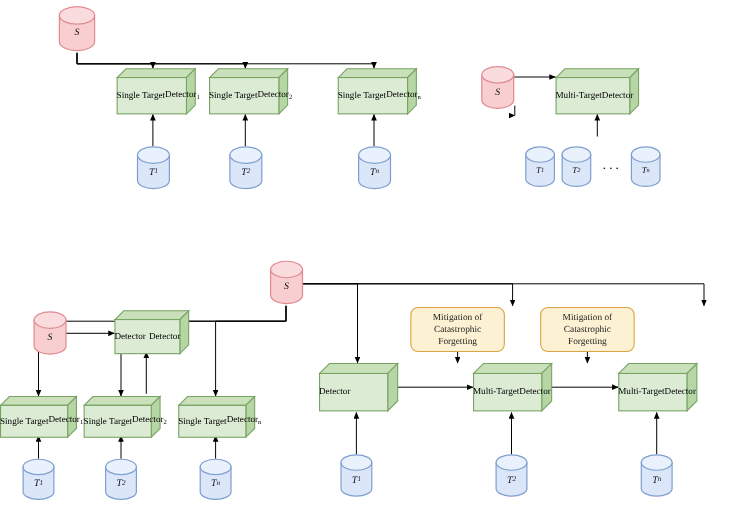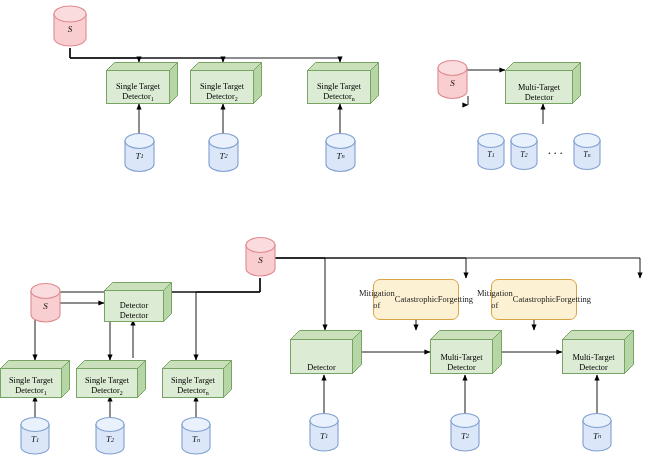--- a/index.html
+++ b/index.html
@@ -10,42 +10,42 @@
     position:relative;
     overflow:hidden;
   }
   #canvas{position:absolute;left:0;top:0;width:664px;height:466px;}
 
   
   .box3d{position:absolute;}
   .box3d svg{position:absolute;left:0;top:0;overflow:visible;}
   .box3d .label{
     position:absolute;left:8px;top:8px;right:0;bottom:0;
-    display:flex;flex-direction:column;align-items:center;justify-content:flex-end;
+    display:flex;flex-direction:row;align-items:center;justify-content:space-between;
     text-align:center;line-height:1.2;pointer-events:none;
   }
   .label .ln{display:block;white-space:nowrap;}
   .sub{font-size:.72em;vertical-align:-0.28em;}
 
   
   .cyl{position:absolute;}
   .cyl svg{position:absolute;left:0;top:0;overflow:visible;}
   .cyl .cl{
     position:absolute;left:0;right:0;top:0;bottom:0;
     display:flex;align-items:center;justify-content:center;
     font-style:italic;color:#111;pointer-events:none;
   }
 
   
   .note{
     position:absolute;box-sizing:border-box;
     background:#fdf1d3;
     border:1px solid #d9a441;
     border-radius:7px;
-    display:flex;flex-direction:row;
+    display:flex;flex-direction:column;
     align-items:center;justify-content:center;
     text-align:center;
     font-size:8.5px;line-height:1.32;
     color:#1c1c1c;
   }
 
   
   .panel{
     position:absolute;box-sizing:border-box;
     background:#ffffff;

